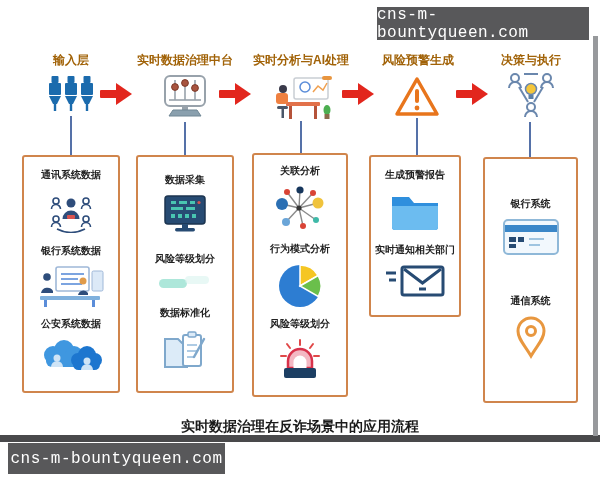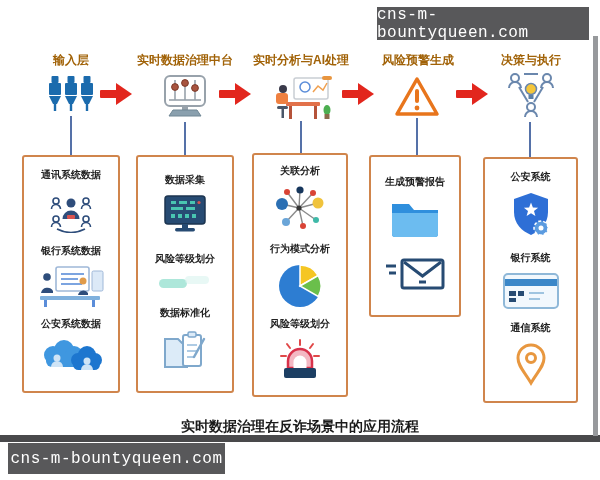--- a/index.html
+++ b/index.html
@@ -328,44 +328,34 @@
     <div class="cell">
       <span class="label">生成预警报告</span>
       <span>
         <svg width="54" height="42" viewBox="0 0 54 42">
           <path d="M4 8 h17 l5 6 h24 v24 a3 3 0 0 1 -3 3 H7 a3 3 0 0 1 -3 -3 Z" fill="#2f8fdd"></path>
           <path d="M4 17 h46 v21 a3 3 0 0 1 -3 3 H7 a3 3 0 0 1 -3 -3 Z" fill="#6cbcf0"></path>
         </svg>
       </span>
     </div>
     <div class="cell">
+      <span class="label">实时通知相关部门</span>
       <span>
         <svg width="62" height="36" viewBox="0 0 62 36">
           <line x1="2" y1="9" x2="12" y2="9" stroke="#274b73" stroke-width="3"></line>
           <line x1="5" y1="16" x2="12" y2="16" stroke="#274b73" stroke-width="3"></line>
           <rect x="18" y="3" width="41" height="28" rx="2" fill="#ffffff" stroke="#274b73" stroke-width="3"></rect>
           <path d="M20 5 L38.5 19 L57 5" fill="none" stroke="#274b73" stroke-width="3"></path>
           <line x1="35" y1="25" x2="42" y2="25" stroke="#274b73" stroke-width="3"></line>
         </svg>
       </span>
     </div>
   </div>
 
   <div class="box" style="left:483px;top:157px;width:95px;height:246px">
-    <div class="cell">
-      <span class="label">公安系统</span>
-      <span>
-        <svg width="46" height="48" viewBox="0 0 46 48">
-          <path d="M23 2 L40 8 v13 c0 12 -8 19 -17 23 c-9 -4 -17 -11 -17 -23 V8 Z" fill="#2e6fd6"></path>
-          <polygon points="23,11.5 24.9,16.4 30.1,16.7 26,20 27.4,25.1 23,22.2 18.6,25.1 20,20 15.9,16.7 21.1,16.4" fill="#ffffff"></polygon>
-          <circle cx="33" cy="37" r="7" fill="#5b9be0" stroke="#ffffff" stroke-width="1.5" stroke-dasharray="3 2"></circle>
-          <circle cx="33" cy="37" r="2.5" fill="#ffffff"></circle>
-        </svg>
-      </span>
-    </div>
     <div class="cell">
       <span class="label">银行系统</span>
       <span>
         <svg width="58" height="38" viewBox="0 0 58 38">
           <rect x="2" y="2" width="54" height="34" rx="4" fill="#f2f8fd" stroke="#8fb8d8" stroke-width="2"></rect>
           <rect x="3" y="7" width="52" height="7" fill="#3b87c8"></rect>
           <rect x="7" y="19" width="7" height="5" fill="#274b73"></rect>
           <rect x="7" y="26" width="7" height="4" fill="#274b73"></rect>
           <rect x="16" y="19" width="6" height="5" fill="#274b73"></rect>
           <line x1="27" y1="21" x2="42" y2="21" stroke="#9fc4e0" stroke-width="2"></line>

